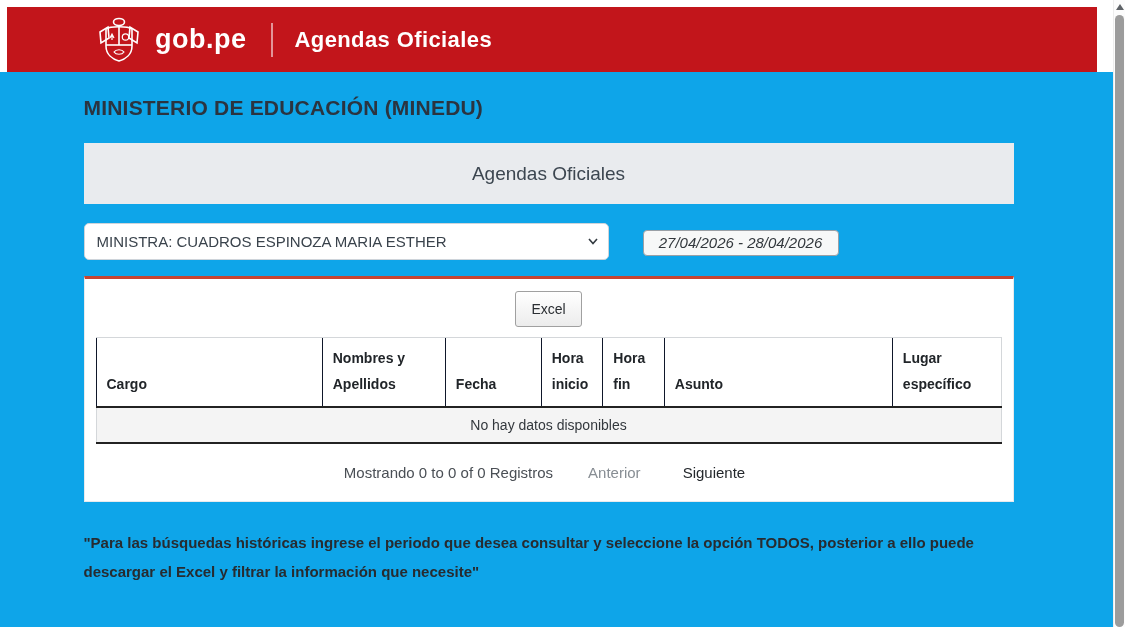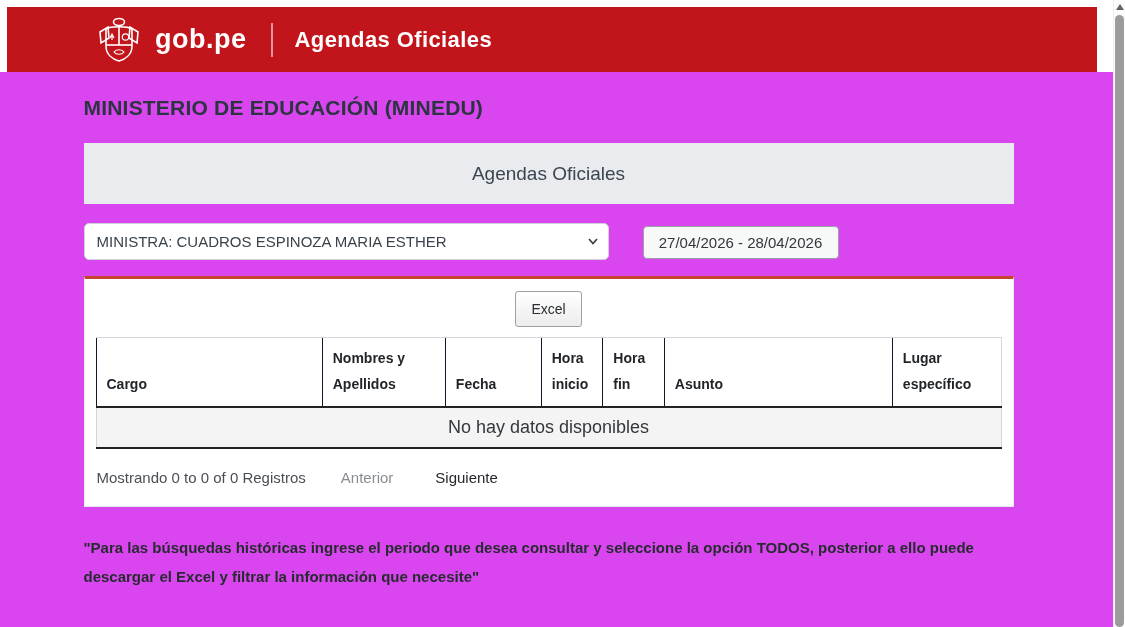--- a/index.html
+++ b/index.html
@@ -24,21 +24,21 @@
   }
   .gob-divider {
     width:2px; height:34px; background:rgba(255,255,255,.55);
     margin:0 22px 0 24px;
   }
   .gob-app-title { color:#ffffff; font-size:22px; font-weight:bold; letter-spacing:.4px; }
 
   
   .page-area {
     position:absolute; left:0; top:72px; right:12px; bottom:0;
-    background:#d946ef;
+    background:#0ea5e9;
   }
   .content { width:930px; margin:0 auto; position:relative; left:-8px; }
 
   .entity-title {
     font-size:21px; font-weight:bold; color:#2b3440;
     margin-top:24px; letter-spacing:.2px;
   }
 
   .banner {
     margin-top:23px; height:61px; background:#e9ebee;
@@ -56,24 +56,24 @@
     border:1px solid #ced4da; border-radius:5px; background:#ffffff;
     font-family:"Liberation Sans", sans-serif;
     font-size:15px; color:#3a434c; padding:0 30px 0 12px; outline:none;
   }
   .select-chevron {
     position:absolute; right:10px; top:12px; pointer-events:none;
     width:12px; height:12px;
   }
   .date-field {
     margin-left:34px; margin-top:2px;
-    width:196px; height:33px; text-align:center;
+    width:196px; height:26px; text-align:center;
     border:1px solid #9aa0a6; border-radius:4px; background:#f7f8f8;
     font-family:"Liberation Sans", sans-serif;
-    font-size:15px; color:#33383d; outline:none;
+    font-size:15px; color:#33383d; outline:none;font-style:italic;
   }
   .search-btn {
     margin-left:44px; margin-top:-4px;
     width:140px; height:46px; border:none; border-radius:3px;
     background:#2E5C8C; color:#ffffff; font-size:16px; font-weight:bold;
     font-family:"Liberation Sans", sans-serif;
     display:flex; align-items:center; justify-content:center; gap:8px;
     cursor:pointer;
   }
   .search-icon { width:15px; height:15px; }
@@ -96,27 +96,27 @@
     font-size:14px;
   }
   table.agenda th {
     font-weight:bold; color:#212529; text-align:left;
     vertical-align:bottom; padding:8px 10px; line-height:1.85;
     border-left:1px solid #0f172a; border-top:1px solid #d4d7da;
     border-bottom:2px solid #222222; background:#ffffff;
   }
   table.agenda th:last-child { border-right:1px solid #d4d7da; }
   .empty-cell {
-    text-align:center; font-size:18px; color:#33383d;
+    text-align:center; font-size:14px; color:#33383d;
     background:#f4f4f4; padding:9px 0;
     border-left:1px solid #d4d7da; border-right:1px solid #d4d7da;
     border-bottom:2px solid #222222;
   }
   .pagination-row {
-    display:flex; align-items:center; justify-content:flex-start;
+    display:flex; align-items:center; justify-content:center;
     margin-top:20px; padding:0 1px;gap:35px;
   }
   .page-summary { font-size:15px; color:#4a4f55; }
   .page-links { display:flex; gap:42px; padding-right:8px; }
   .page-prev { font-size:15px; color:#878d93; cursor:default; }
   .page-next { font-size:15px; color:#24282c; font-weight:normal; cursor:pointer; }
 
   .note {
     margin-top:26px; font-size:15px; font-weight:bold; color:#272b30;
     line-height:1.95; width:935px;

